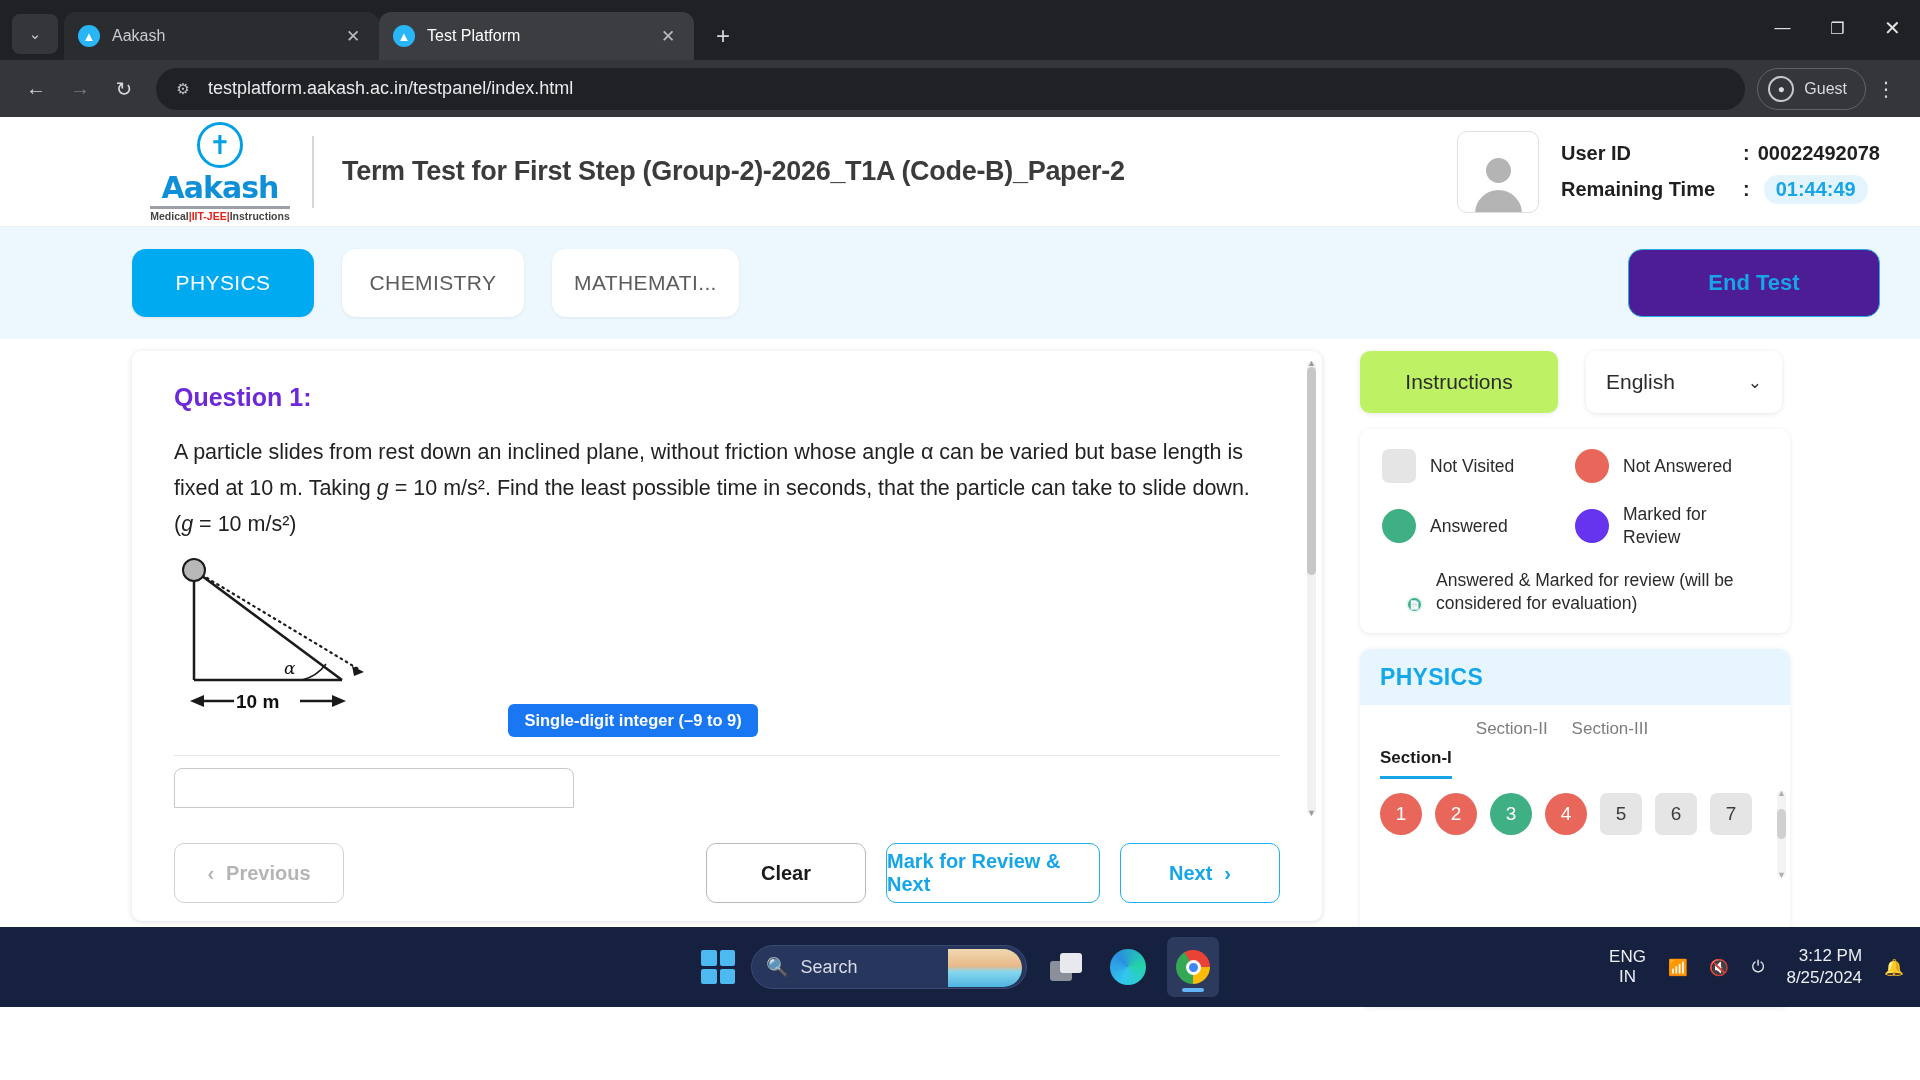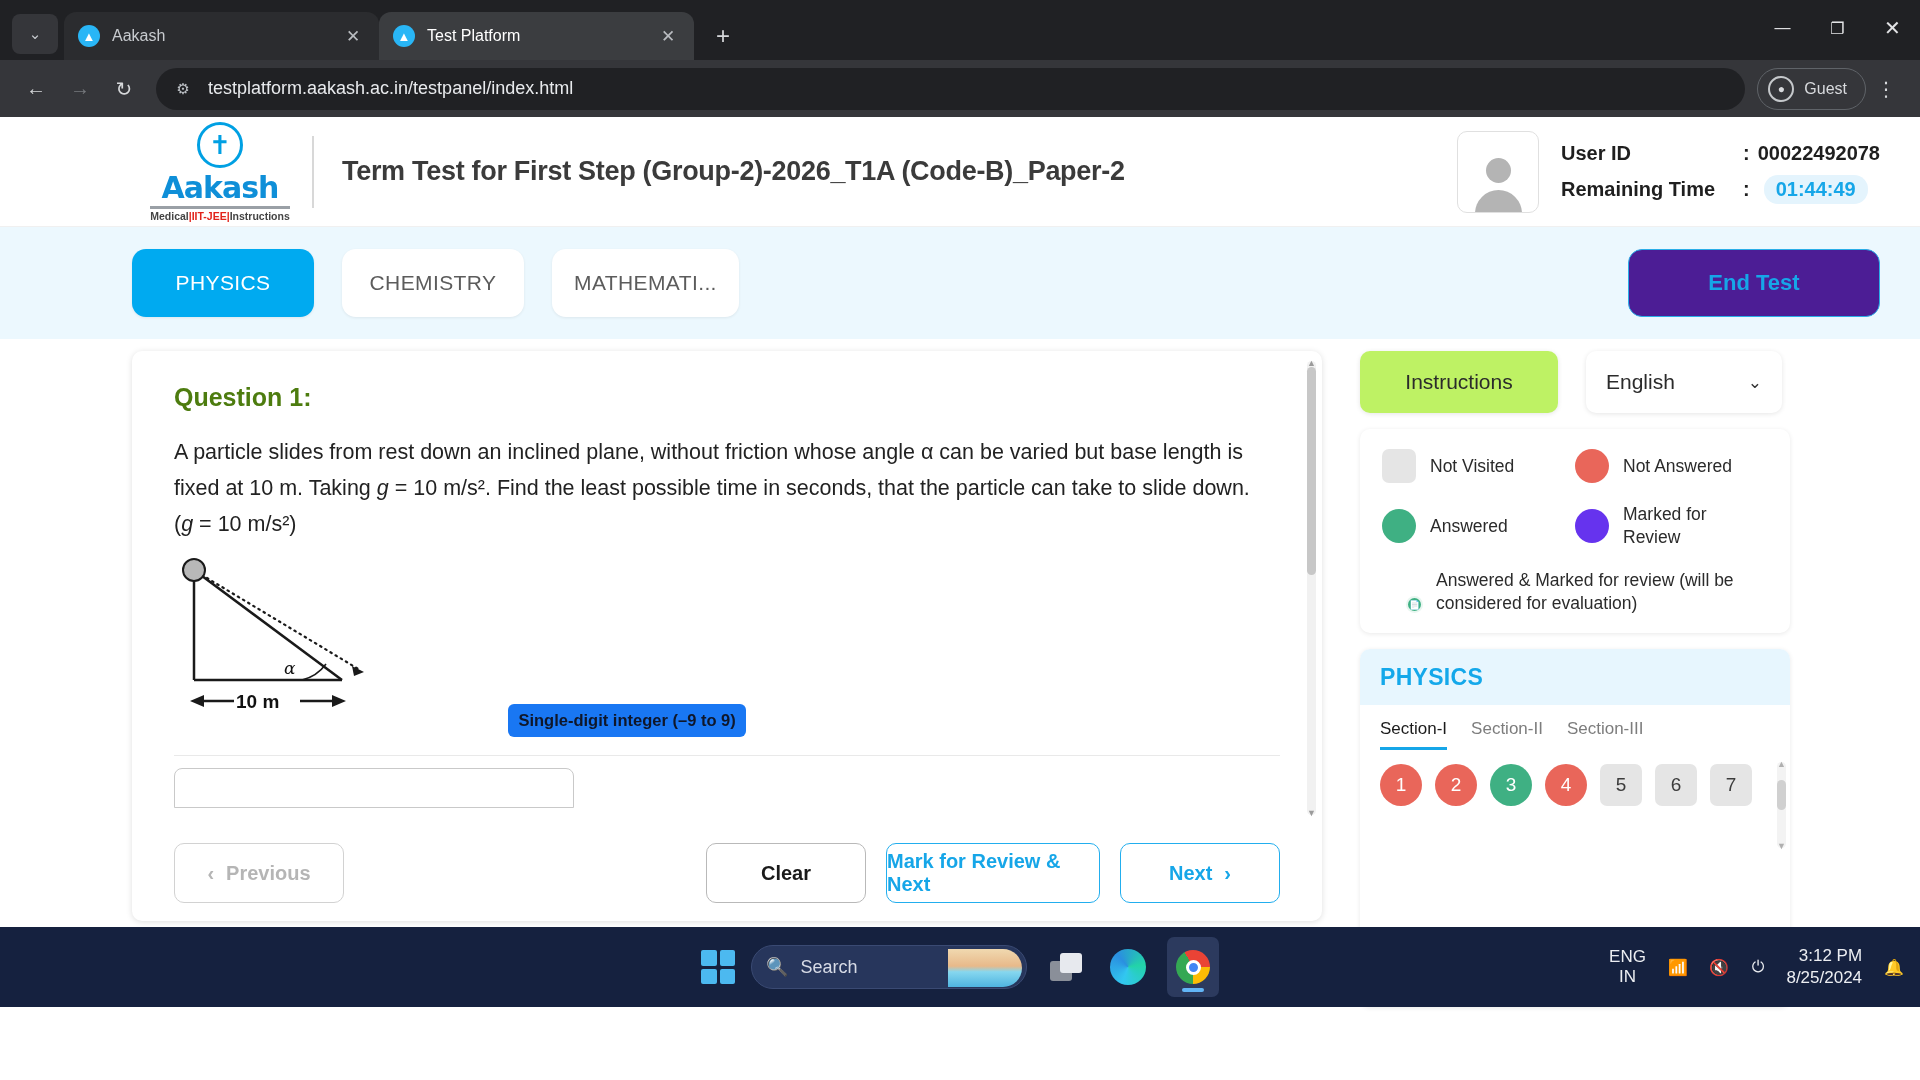--- a/index.html
+++ b/index.html
@@ -173,30 +173,30 @@
   .qcard {
     width: 1190px; background: #ffffff; border-radius: 10px;
     box-shadow: 0 1px 6px rgba(0,0,0,0.13);
     display: flex; flex-direction: column; position: relative;
     height: 570px;
   }
   .qscroll {
     flex: 1; overflow: hidden; position: relative;
     padding: 32px 42px 0 42px;
   }
-  .qtitle { font-size: 25px; font-weight: 700; color: #4d7c0f; margin-bottom: 22px; }
+  .qtitle { font-size: 25px; font-weight: 700; color: #6d28d9; margin-bottom: 22px; }
   .qtext {
     font-size: 21.5px; line-height: 36px; color: #222; max-width: 1090px;
   }
   .qtext i { font-style: italic; }
   .qdiagram { margin: 16px 0 6px 0; width: 330px; height: 162px; }
   .badge {
-    display: inline-block; background: #1977f3; color: #0f172a;
+    display: inline-block; background: #1977f3; color: #ffffff;
     font-size: 16.5px; font-weight: 700; border-radius: 6px;
-    padding: 7px 10px; margin-top: 10px;
+    padding: 7px 16px; margin-top: 10px;
   }
   .hline { height: 1px; background: #e9e9e9; margin-top: 18px; }
   .ansbox {
     margin-top: 12px; width: 400px; height: 40px;
     border: 1px solid #c9c9c9; border-radius: 8px 8px 0 0;
   }
   .vscroll {
     position: absolute; right: 6px; top: 10px; width: 9px; bottom: 10px;
     background: #f1f1f1; border-radius: 5px;
   }
@@ -266,21 +266,21 @@
   .palette-head {
     background: #e7f6fe; height: 56px; display: flex; align-items: center;
     padding: 0 20px; color: #14a8ea; font-size: 23px; font-weight: 700;
     letter-spacing: 0.3px;
   }
   .sections { display: flex; gap: 24px; padding: 14px 20px 0 20px; }
   .section-tab {
     font-size: 17px; color: #7d7d7d; padding-bottom: 8px;
     border-bottom: 3px solid transparent;
   }
-  .section-tab.active { color: #1b1b1b; font-weight: 400; border-bottom-color: #16a6e8; }
+  .section-tab.active { color: #1b1b1b; font-weight: 700; border-bottom-color: #16a6e8; margin-top: 29px; }
   .qnums {
     display: flex; flex-wrap: wrap; gap: 13px; padding: 14px 20px 0 20px;
     position: relative;
   }
   .qn {
     width: 42px; height: 42px; display: flex; align-items: center;
     justify-content: center; font-size: 19px; color: #3c3c3c;
     background: #e5e5e5; border-radius: 7px;
   }
   .qn.round { border-radius: 50%; color: #fff; }

